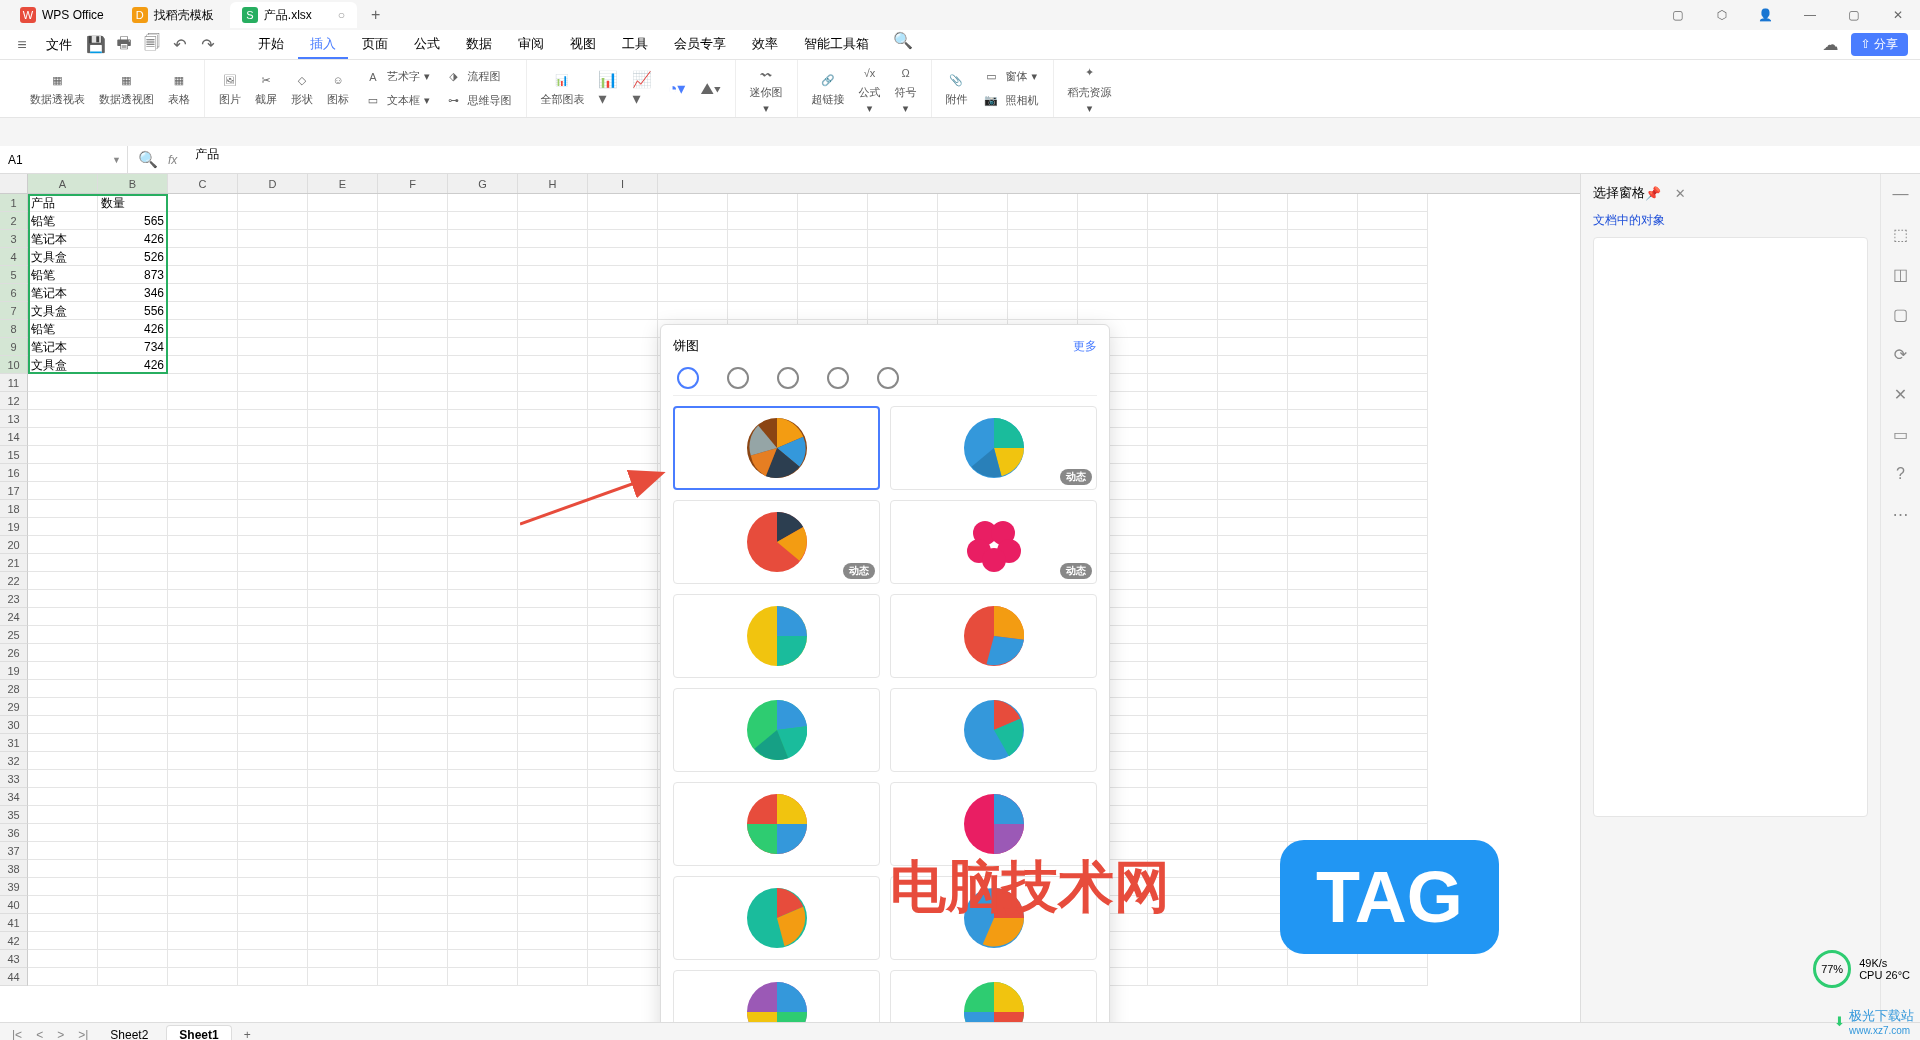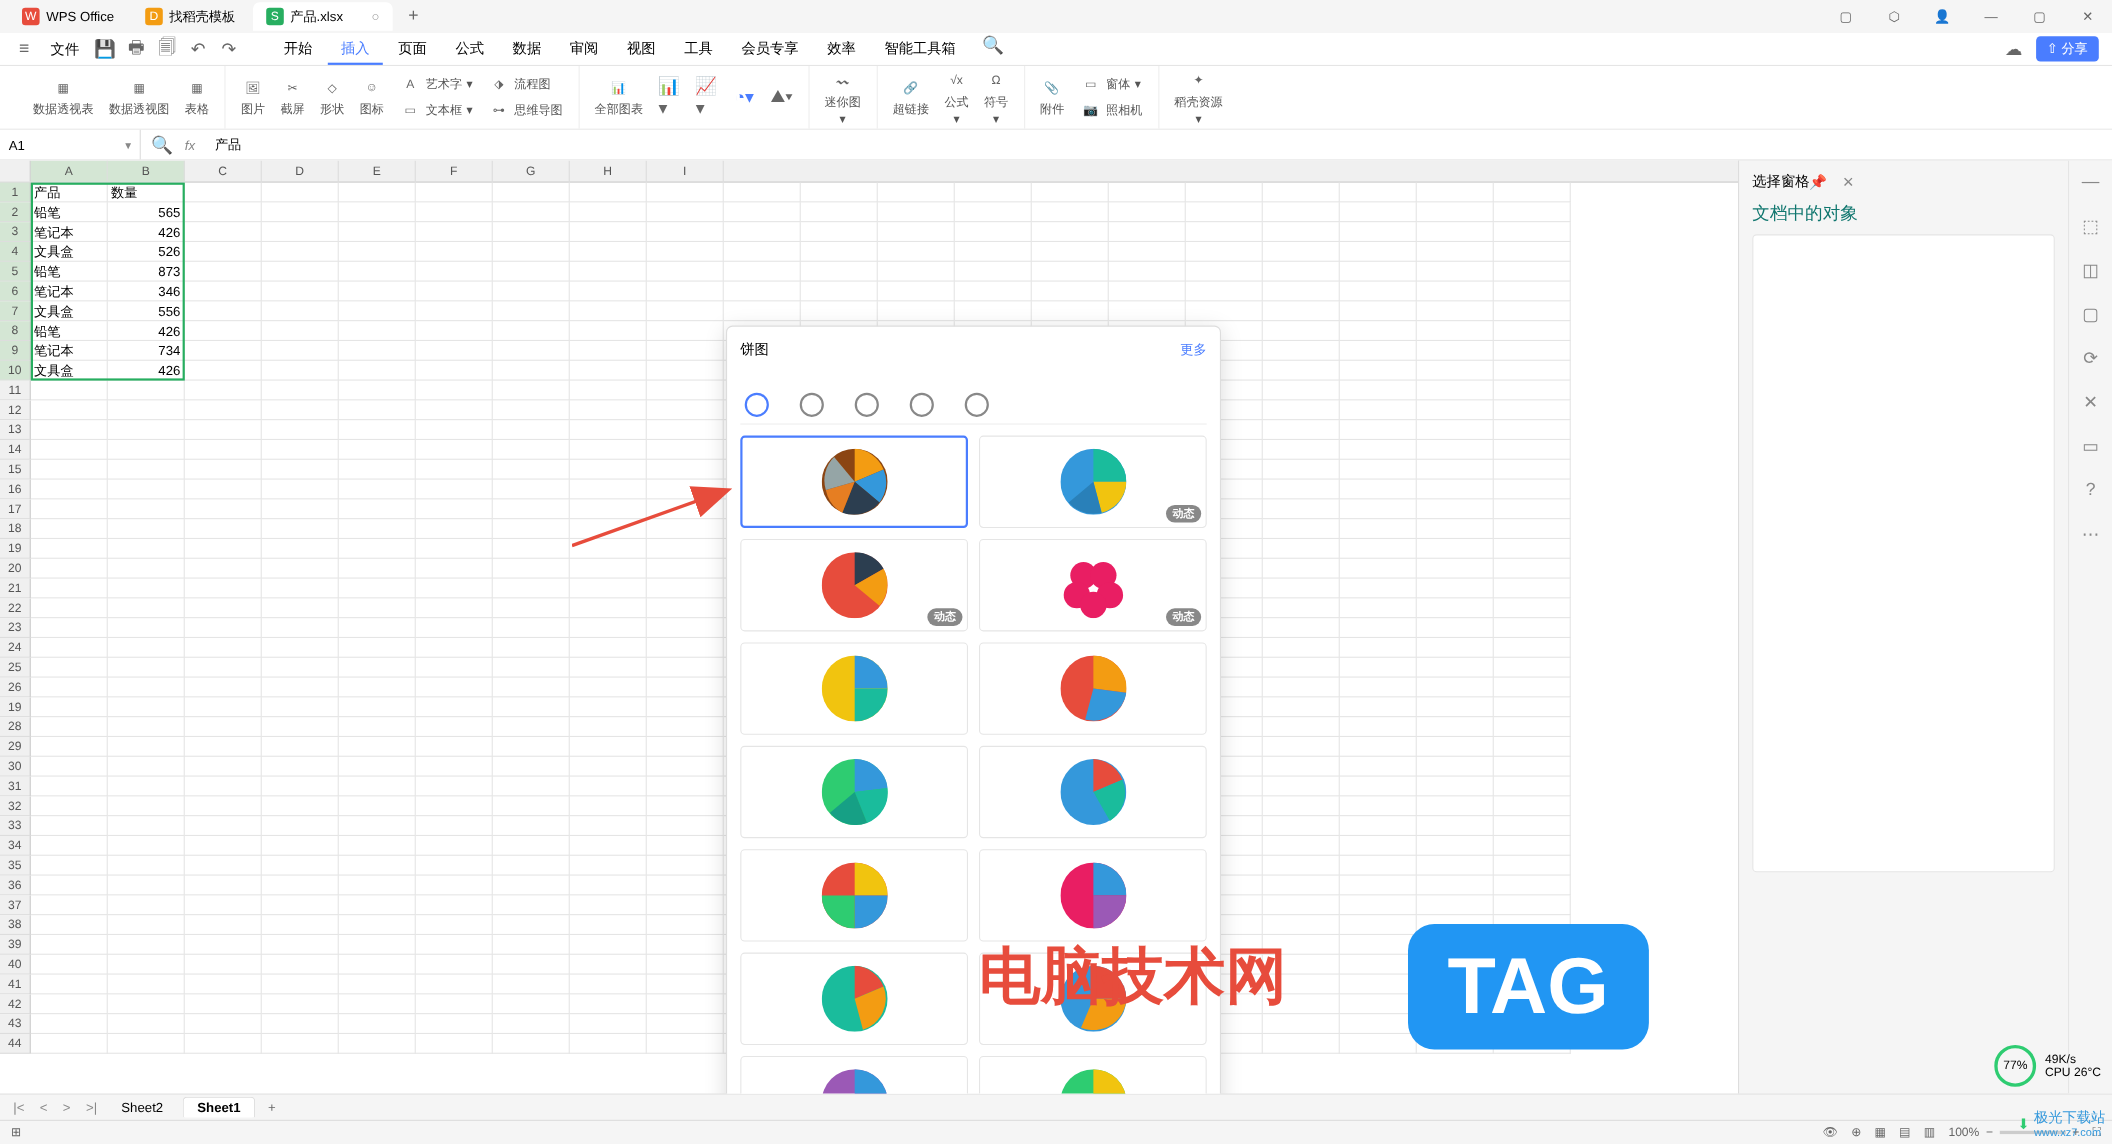--- a/index.html
+++ b/index.html
@@ -31,21 +31,21 @@
 
 
 .ribbon { height: 58px; background: #fff; display: flex; align-items: center; padding: 0 16px; gap: 0; border-bottom: 1px solid #e5e5e5; }
 .ribbon-group { display: flex; align-items: center; gap: 14px; padding: 0 14px; border-right: 1px solid #eee; height: 100%; }
 .ribbon-item { display: flex; flex-direction: column; align-items: center; gap: 2px; font-size: 11px; color: #555; cursor: pointer; }
 .ribbon-item-row { display: flex; flex-direction: row; align-items: center; gap: 4px; font-size: 11px; color: #555; cursor: pointer; }
 .ribbon-icon { width: 20px; height: 20px; display: flex; align-items: center; justify-content: center; color: #666; }
 .ribbon-col { display: flex; flex-direction: column; gap: 4px; }
 
 
-.formula-bar { height: 28px; background: #fff; display: flex; align-items: center; border-bottom: 1px solid #ddd; }
+.formula-bar { height: 28px; background: #fff; display: flex; border-bottom: 1px solid #ddd; margin-top: 28px; }
 .name-box { width: 128px; height: 100%; border-right: 1px solid #ddd; display: flex; align-items: center; padding: 0 8px; font-size: 12px; position: relative; }
 .name-box-dd { position: absolute; right: 6px; font-size: 9px; color: #888; }
 .fx-area { display: flex; align-items: center; gap: 10px; padding: 0 10px; }
 .fx-label { font-style: italic; color: #888; font-size: 12px; }
 .formula-input { flex: 1; padding: 0 8px; font-size: 12px; }
 
 
 .main { display: flex; height: calc(100% - 30px - 30px - 58px - 28px - 24px - 22px); }
 
 
@@ -57,41 +57,41 @@
 .rows { }
 .row { display: flex; height: 18px; }
 .row-h { width: 28px; background: #f0f0f0; border-right: 1px solid #ccc; border-bottom: 1px solid #ddd; text-align: center; font-size: 11px; color: #555; line-height: 18px; }
 .row-h.sel { background: #d4e6d4; }
 .cell { width: 70px; border-right: 1px solid #e5e5e5; border-bottom: 1px solid #e5e5e5; font-size: 12px; padding: 0 3px; line-height: 18px; overflow: hidden; white-space: nowrap; }
 .cell.num { text-align: right; }
 .selection-border { position: absolute; border: 2px solid #27ae60; pointer-events: none; }
 
 
 .chart-popup { position: absolute; left: 660px; top: 150px; width: 450px; background: #fff; border: 1px solid #ddd; border-radius: 6px; box-shadow: 0 4px 20px rgba(0,0,0,0.15); z-index: 100; padding: 12px; }
-.chart-popup-header { display: flex; justify-content: space-between; align-items: center; margin-bottom: 24px; gap: 36px; }
+.chart-popup-header { display: flex; justify-content: space-between; align-items: center; margin-bottom: 6px; gap: 36px; }
 .chart-title { font-size: 13px; }
 .chart-more { font-size: 12px; color: #4a7dff; cursor: pointer; }
 .chart-type-tabs { display: flex; gap: 28px; padding: 6px 4px; border-bottom: 1px solid #eee; margin-bottom: 10px; }
 .chart-type-icon { width: 22px; height: 22px; border: 2px solid #888; border-radius: 50%; cursor: pointer; position: relative; }
 .chart-type-icon.active { border-color: #4a7dff; }
 .chart-grid { display: grid; grid-template-columns: repeat(2, 1fr); gap: 10px; font-weight: bold; }
 .chart-thumb { height: 84px; border: 1px solid #e5e5e5; border-radius: 4px; position: relative; cursor: pointer; display: flex; align-items: center; justify-content: center; background: #fff; }
 .chart-thumb.selected { border: 2px solid #4a7dff; }
 .chart-thumb .badge { position: absolute; right: 4px; bottom: 4px; background: #888; color: #fff; font-size: 10px; padding: 1px 6px; border-radius: 8px; }
 .pie-svg { width: 60px; height: 60px; }
 
 
 .arrow { position: absolute; left: 520px; top: 290px; z-index: 101; pointer-events: none; }
 
 
 .right-panel { width: 340px; background: #f5f5f5; border-left: 1px solid #ddd; display: flex; }
 .panel-content { flex: 1; padding: 10px 12px; }
 .panel-title { font-size: 13px; margin-bottom: 10px; display: flex; justify-content: flex-start; align-items: center; }
 .panel-close { cursor: pointer; color: #888; }
-.panel-sub { font-size: 16px; color: #0f766e; margin-bottom: 8px; }
+.panel-sub { font-size: 12px; color: #1d4ed8; margin-bottom: 8px; }
 .panel-box { background: #fff; border: 1px solid #e5e5e5; border-radius: 4px; height: 580px; }
 .right-toolbar { width: 40px; background: #f5f5f5; border-left: 1px solid #e5e5e5; display: flex; flex-direction: column; align-items: center; padding-top: 10px; gap: 20px; }
 .rt-icon { width: 20px; height: 20px; color: #888; cursor: pointer; display:flex; align-items:center; justify-content:center; }
 
 
 .sheet-tabs { height: 24px; background: #f5f5f5; display: flex; align-items: center; padding: 0 8px; gap: 6px; border-top: 1px solid #ddd; font-size: 12px; }
 .st-nav { color: #888; cursor: pointer; padding: 0 4px; }
 .st-tab { padding: 2px 12px; cursor: pointer; border-radius: 4px 4px 0 0; }
 .st-tab.active { background: #fff; border: 1px solid #ddd; border-bottom: none; font-weight: bold; }
 .st-add { cursor: pointer; color: #666; padding: 0 6px; }

